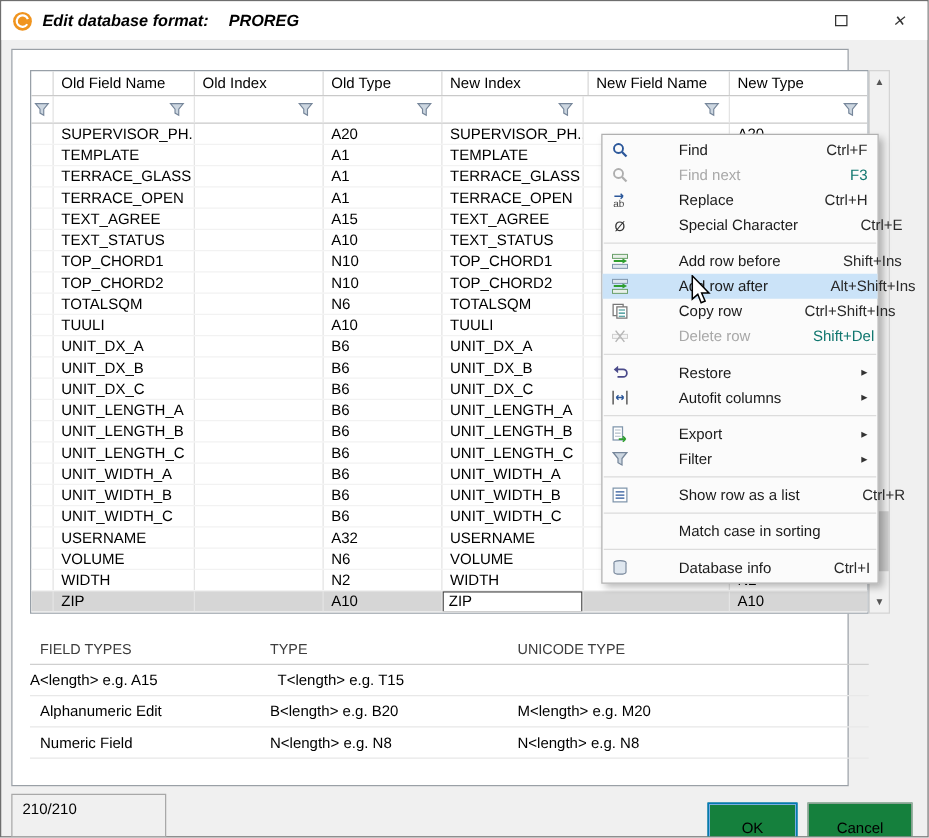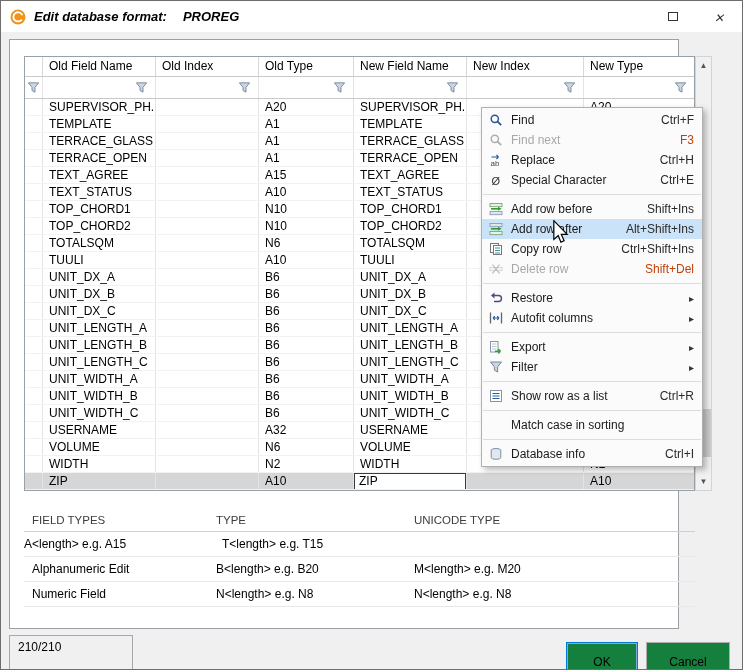--- a/index.html
+++ b/index.html
@@ -49,24 +49,24 @@
   .ft-row { display:flex; align-items:center; height:25px; border-bottom:1px solid #e8e8e8; }
   .ft-head { height:24px; font-size:11.5px; color:#3d3d3d; border-bottom:1px solid #cfcfcf; }
   .ft-c1 { width:192px; padding-left:8px; } .ft-c2 { width:198px; } .ft-c3 { flex:1; }
   
   .status { position:absolute; left:8px; top:634px; width:124px; height:36px; border:1px solid #a8a8a8; background:#f0f0f0; font-size:12px; line-height:22px; padding-left:8px; }
   .btn { position:absolute; top:641px; height:40px; background:#15803d; border:1px solid #adadad; font-size:12px; font-family:"Liberation Sans", sans-serif; }
   .btn.ok { left:565px; width:72px; border-color:#0078d7; box-shadow: inset 0 0 0 1px #7aaede; }
   .btn.cancel { left:645px; width:84px; }
   
   .cmenu { position:absolute; left:480px; top:106px; width:222px; background:#fbfbfb; border:1px solid #b0b0b0; box-shadow:3px 3px 6px rgba(0,0,0,.28); padding:2px 0; z-index:50; font-size:12px; }
-  .m-item { display:flex; align-items:center; height:20px; padding:0 8px 0 5px; color:#1a1a1a; }
+  .m-item { display:flex; align-items:center; height:20px; padding:0 8px 0 5px; color:#1a1a1a;gap:32px; }
   .m-item.hl { background:#cbe3f8; }
   .m-item.dis { color:#a8a8a8; }
-  .m-item.dis .m-short { color:#c2410c; }
+  .m-item.dis .m-short { color:#0f766e; }
   .m-item.dis .m-icon { opacity:.45; filter:grayscale(1); }
   .m-icon { width:17px; height:15px; margin-right:7px; flex:none; display:flex; align-items:center; justify-content:center; }
   .m-icon svg { width:14px; height:14px; display:block; }
   .m-label { white-space:nowrap; }
   .m-short { margin-left:auto; padding-left:18px; color:#2a2a2a; }
   .m-arrow { margin-left:auto; color:#333; font-size:10px; }
   .m-sep { height:1px; background:#dcdcdc; margin:4px 1px; }
   
   .cursor { position:absolute; left:551px; top:219px; z-index:60; pointer-events:none; }
 </style>
@@ -95,22 +95,22 @@
   </div>
 
   <div class="panel">
 
     <div class="grid">
       <div class="g-row hdr">
         <div class="g-cell c0"></div>
         <div class="g-cell c1">Old Field Name</div>
         <div class="g-cell c2">Old Index</div>
         <div class="g-cell c3">Old Type</div>
+        <div class="g-cell c5">New Index</div>
         <div class="g-cell c4">New Field Name</div>
-        <div class="g-cell c5">New Index</div>
         <div class="g-cell c6">New Type</div>
       </div>
       <div class="g-row flt">
         <div class="g-cell c0">
             <span class="funnel">
               <svg viewBox="0 0 14 14">
                 <path d="M1.5 2 h11 L8.6 6.8 V12 l-3.2 -1.8 V6.8 Z" fill="#ccd6e0" stroke="#76869a" stroke-width="1"></path>
               </svg>
             </span>
           </div>

